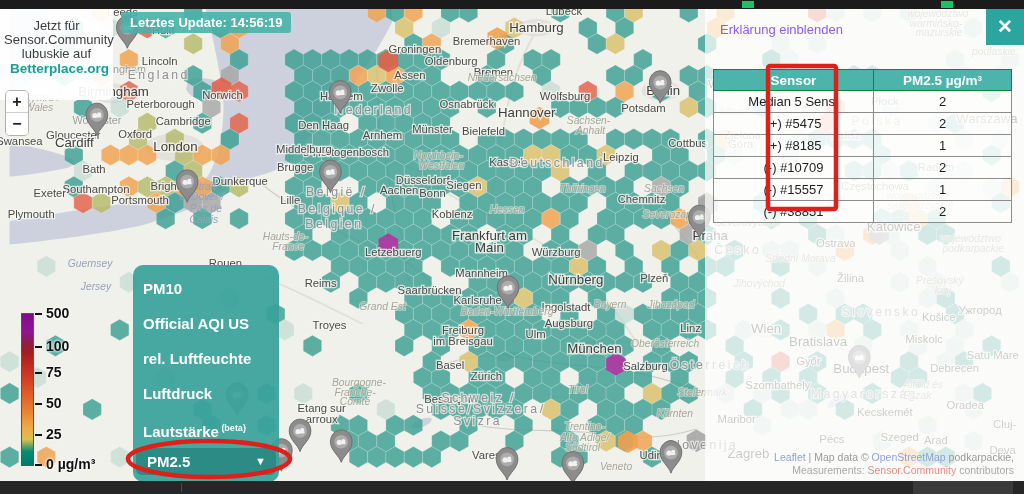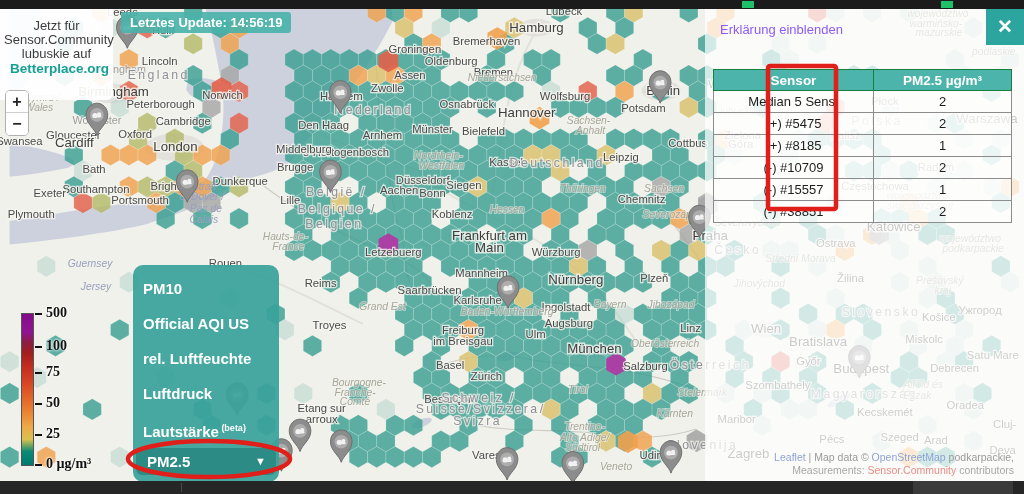--- a/index.html
+++ b/index.html
@@ -31,21 +31,21 @@
   .zoomctl button{display:block;width:100%;height:22px;border:none;background:#fff;font-size:16px;font-weight:bold;
     color:#222;padding:0;line-height:20px;cursor:pointer;font-family:"Liberation Sans",sans-serif;}
   .zoomctl button:first-child{border-bottom:1px solid #cfcfcf;}
   
   .legend{position:absolute;left:21px;top:313px;z-index:10;}
   .legend-bar{width:13px;height:153px;border:1px solid #555;
     background:linear-gradient(to top,#00796d 0%,#0b8a74 9%,#d9c14f 17%,#eda949 25%,#e98434 35%,#e2622a 45%,#d64426 55%,#c22d20 65%,#a31e1d 74%,#8c1d43 81%,#8f1492 88%,#830b8b 100%);}
   .legend-tick{position:absolute;left:14px;height:0;}
   .legend-tick i{position:absolute;left:0;top:-1px;width:7px;height:2px;background:#111;}
   .legend-tick span{position:absolute;left:11px;top:-9px;font-size:14px;font-weight:bold;color:#111;
-    white-space:nowrap;text-shadow:0 0 3px #fff,0 0 3px #fff;font-family:Liberation Serif, serif;}
+    white-space:nowrap;text-shadow:0 0 3px #fff,0 0 3px #fff;}
   
   .layer-menu{position:absolute;left:133px;top:265px;width:146px;z-index:10;background:rgba(58,163,155,.94);
     border-radius:10px;padding:6px 0 7px 0;}
   .menu-item{height:35px;line-height:35px;padding-left:10px;color:#fff;font-weight:bold;font-size:15px;cursor:pointer;}
   .menu-item sup{font-size:9px;font-weight:bold;margin-top:23px;}
   .menu-selected{margin:2px 3px 0 3px;height:27px;line-height:27px;background:#2d8b85;border-radius:6px;
     padding:0 10px 0 11px;color:#fff;font-weight:bold;font-size:15px;display:flex;justify-content:space-between;align-items:center;cursor:pointer;}
   .menu-selected .arrow{font-size:11px;}
   
   .panel{position:absolute;left:705px;top:9px;width:319px;height:472px;background:rgba(255,255,255,.73);z-index:5;}

